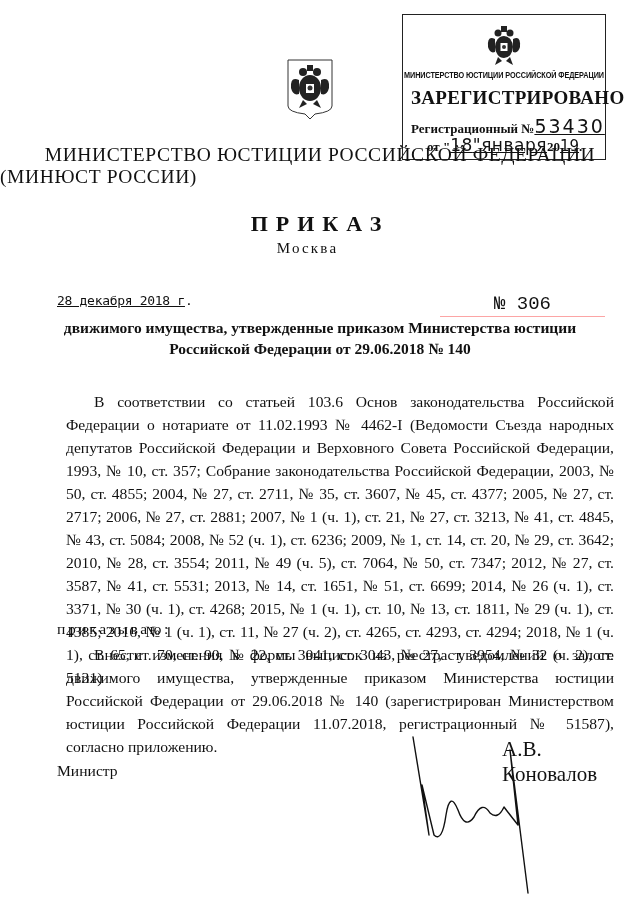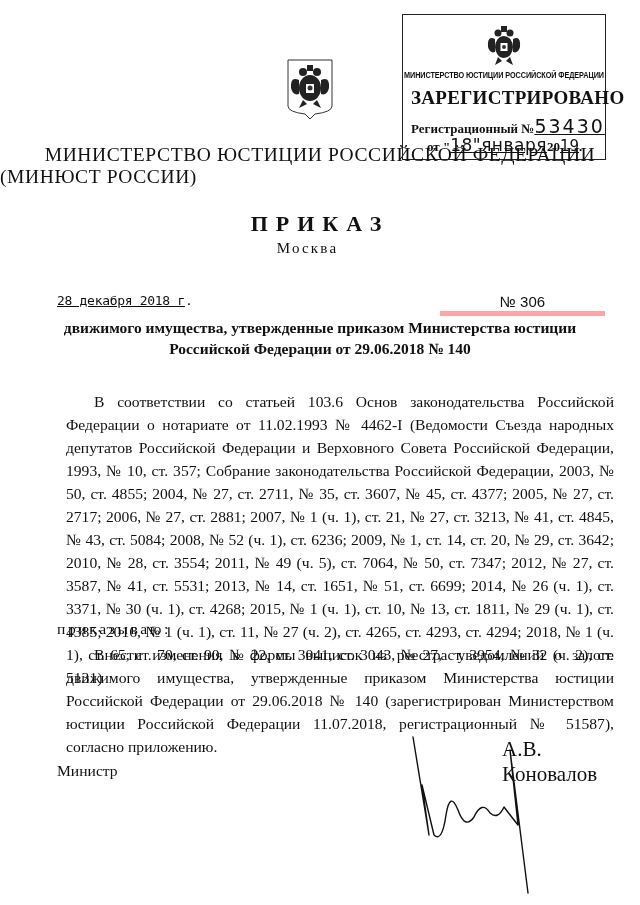--- a/index.html
+++ b/index.html
@@ -60,22 +60,22 @@
   }
 
   
   .order-date {
     left: 57px; top: 293px; font-family: "DejaVu Sans Mono", "Liberation Mono", monospace;
     font-size: 13px; letter-spacing: -0.3px;
   }
   .order-date .u { text-decoration: underline; }
   .order-number {
     left: 440px; top: 293px; width: 165px; text-align: center;
-    font-family: Liberation Sans, sans-serif; font-size: 15px;
-    border-bottom: 5px solid #fca5a5; padding-bottom: 1px;
+    font-family: Liberation Mono, monospace; font-size: 19px;
+    border-bottom: 1px solid #fca5a5; padding-bottom: 1px;
   }
 
   
   .subject {
     left: 40px; width: 560px; top: 317px; text-align: center;
     font-size: 15.5px; font-weight: bold; line-height: 21px;
   }
 
   
   .body-text {

